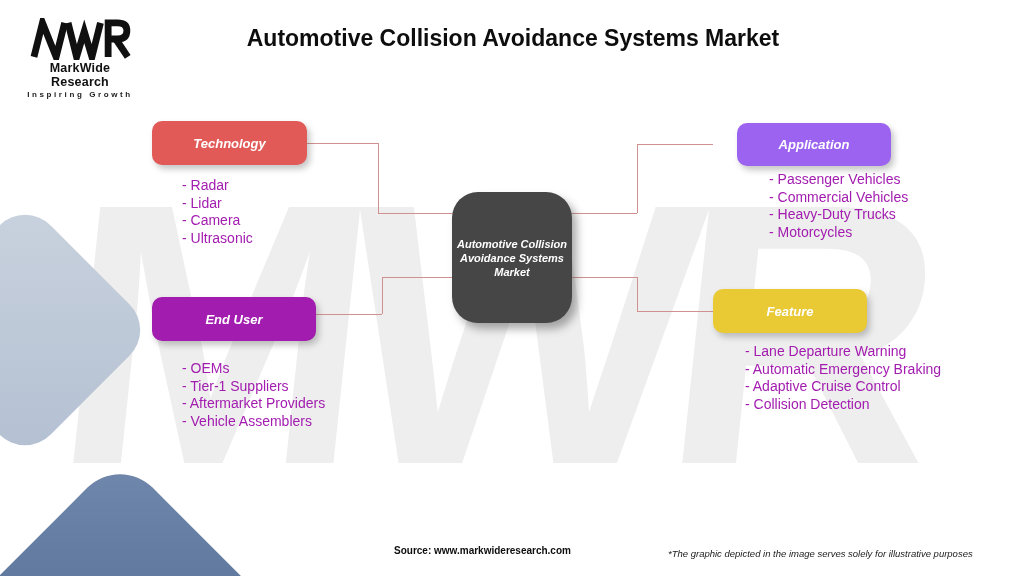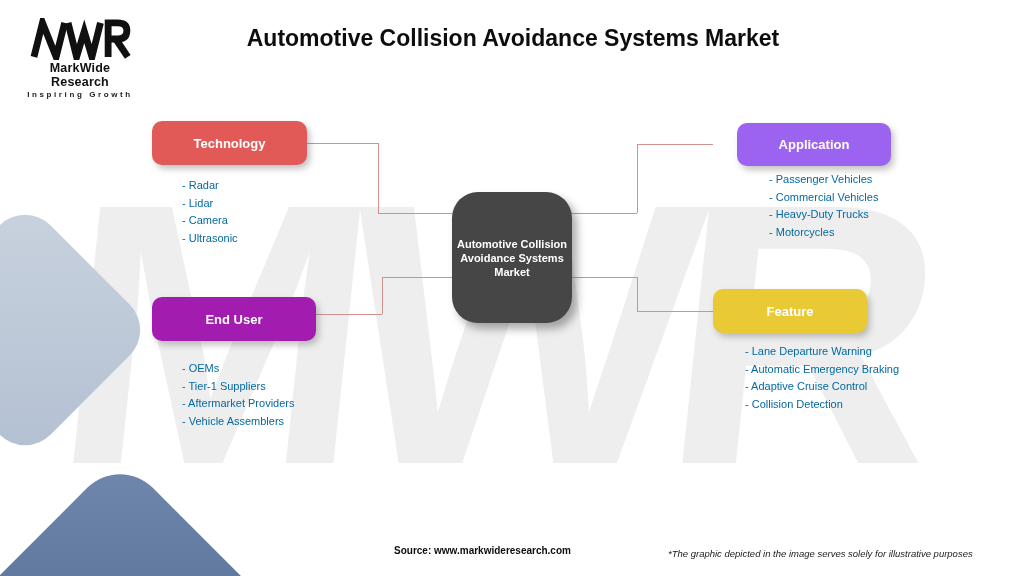--- a/index.html
+++ b/index.html
@@ -47,34 +47,35 @@
   .seg-a2{left:637px;top:144px;height:69px;}
   .seg-a3{left:637px;top:144px;width:76px;}
   .seg-f1{left:572px;top:277px;width:65px;}
   .seg-f2{left:637px;top:277px;height:34px;}
   .seg-f3{left:637px;top:311px;width:76px;}
   
   .node{
     position:absolute;z-index:3;border-radius:10px;
     display:flex;align-items:center;justify-content:center;
     box-shadow:3px 4px 6px rgba(90,90,90,.35);
+    font-style:italic;
   }
   .node-label{color:#ffffff;font-size:13px;font-weight:700;}
   .node-tech{left:152px;top:121px;width:155px;height:44px;}
   .node-app{left:713px;top:123px;width:154px;height:43px;}
   .node-eu{left:152px;top:297px;width:164px;height:44px;}
   .node-feat{left:713px;top:289px;width:154px;height:44px;}
   .node-center{
     left:452px;top:192px;width:120px;height:131px;border-radius:26px;
     box-shadow:5px 6px 9px rgba(70,70,70,.45);
     flex-direction:column;text-align:center;
   }
   .node-center .center-line{display:block;color:#ffffff;font-size:11px;font-weight:700;line-height:14px;}
   
-  .list{position:absolute;z-index:3;font-size:11px;line-height:17.5px;color:#0369a1;}
+  .list{position:absolute;z-index:3;font-size:14px;line-height:17.5px;color:#a21caf;}
   .list-tech{left:182px;top:177px;}
   .list-app{left:769px;top:171px;}
   .list-eu{left:182px;top:360px;}
   .list-feat{left:745px;top:343px;}
   
   .footer-source{position:absolute;left:394px;top:545px;z-index:3;font-size:10px;font-weight:700;color:#0d0d0d;}
   .footer-disclaimer{position:absolute;left:668px;top:548px;z-index:3;font-size:9.5px;font-style:italic;color:#1a1a1a;}
 </style>
 </head>
 <body>

